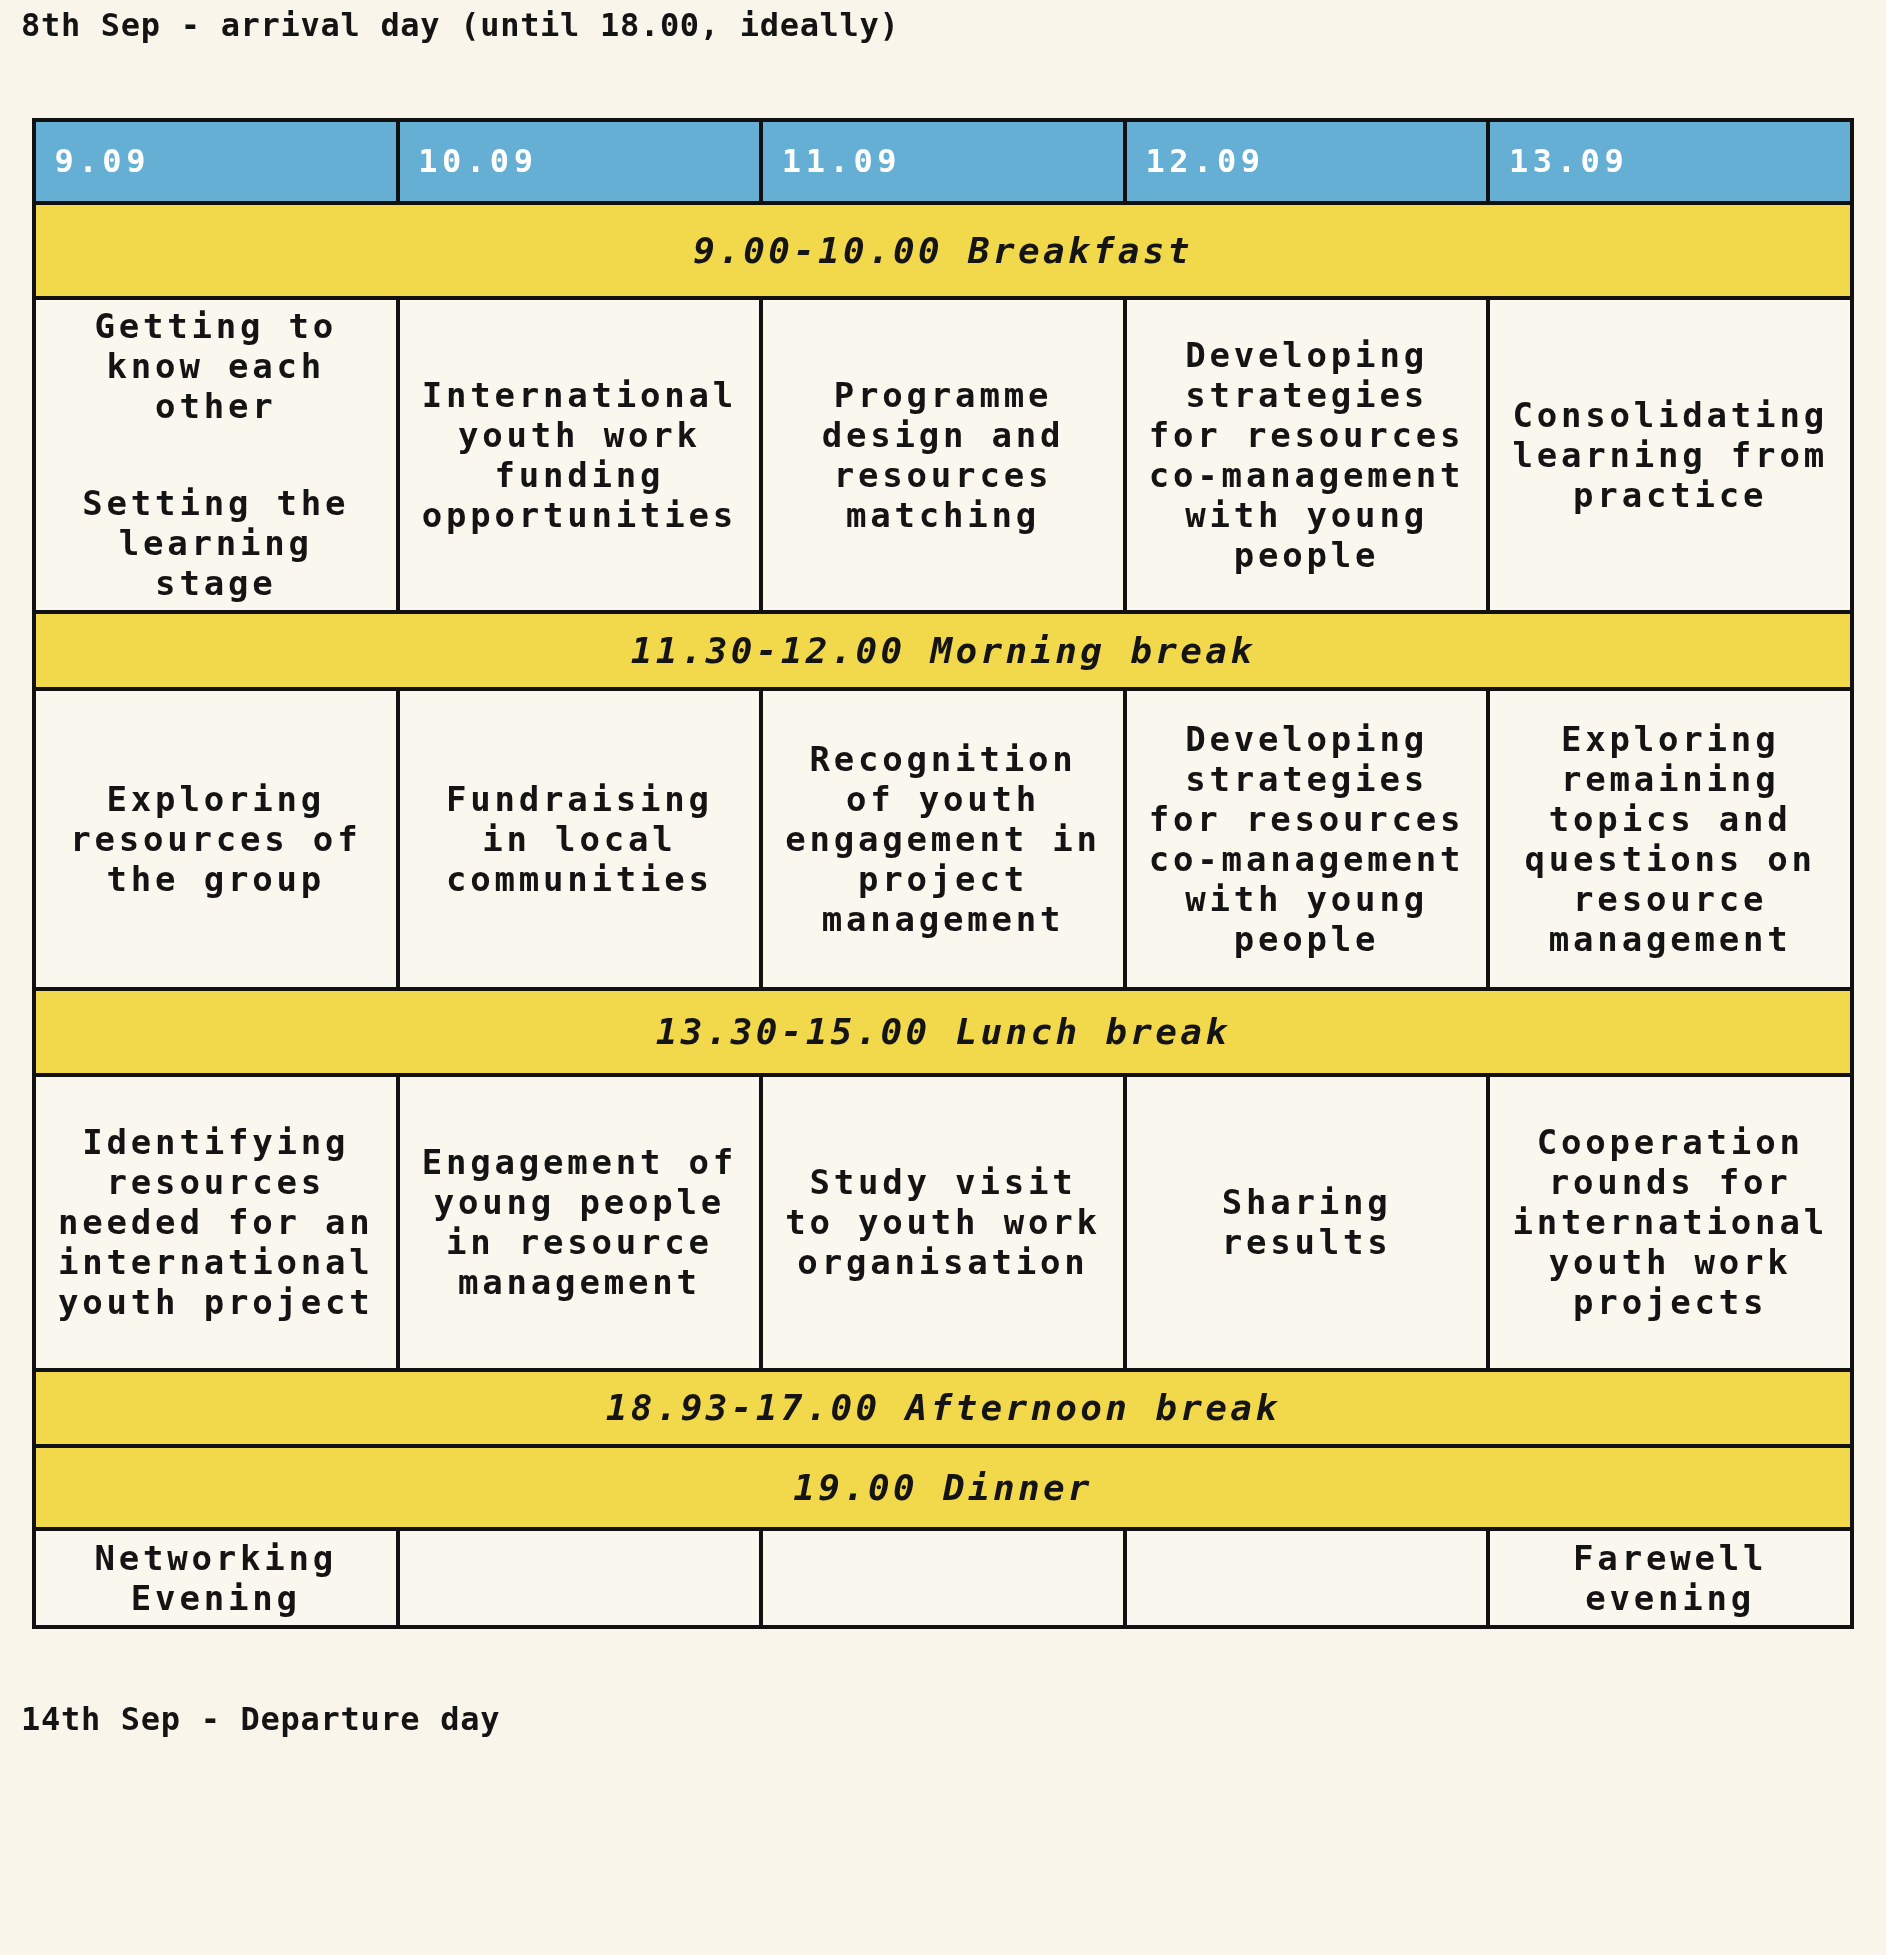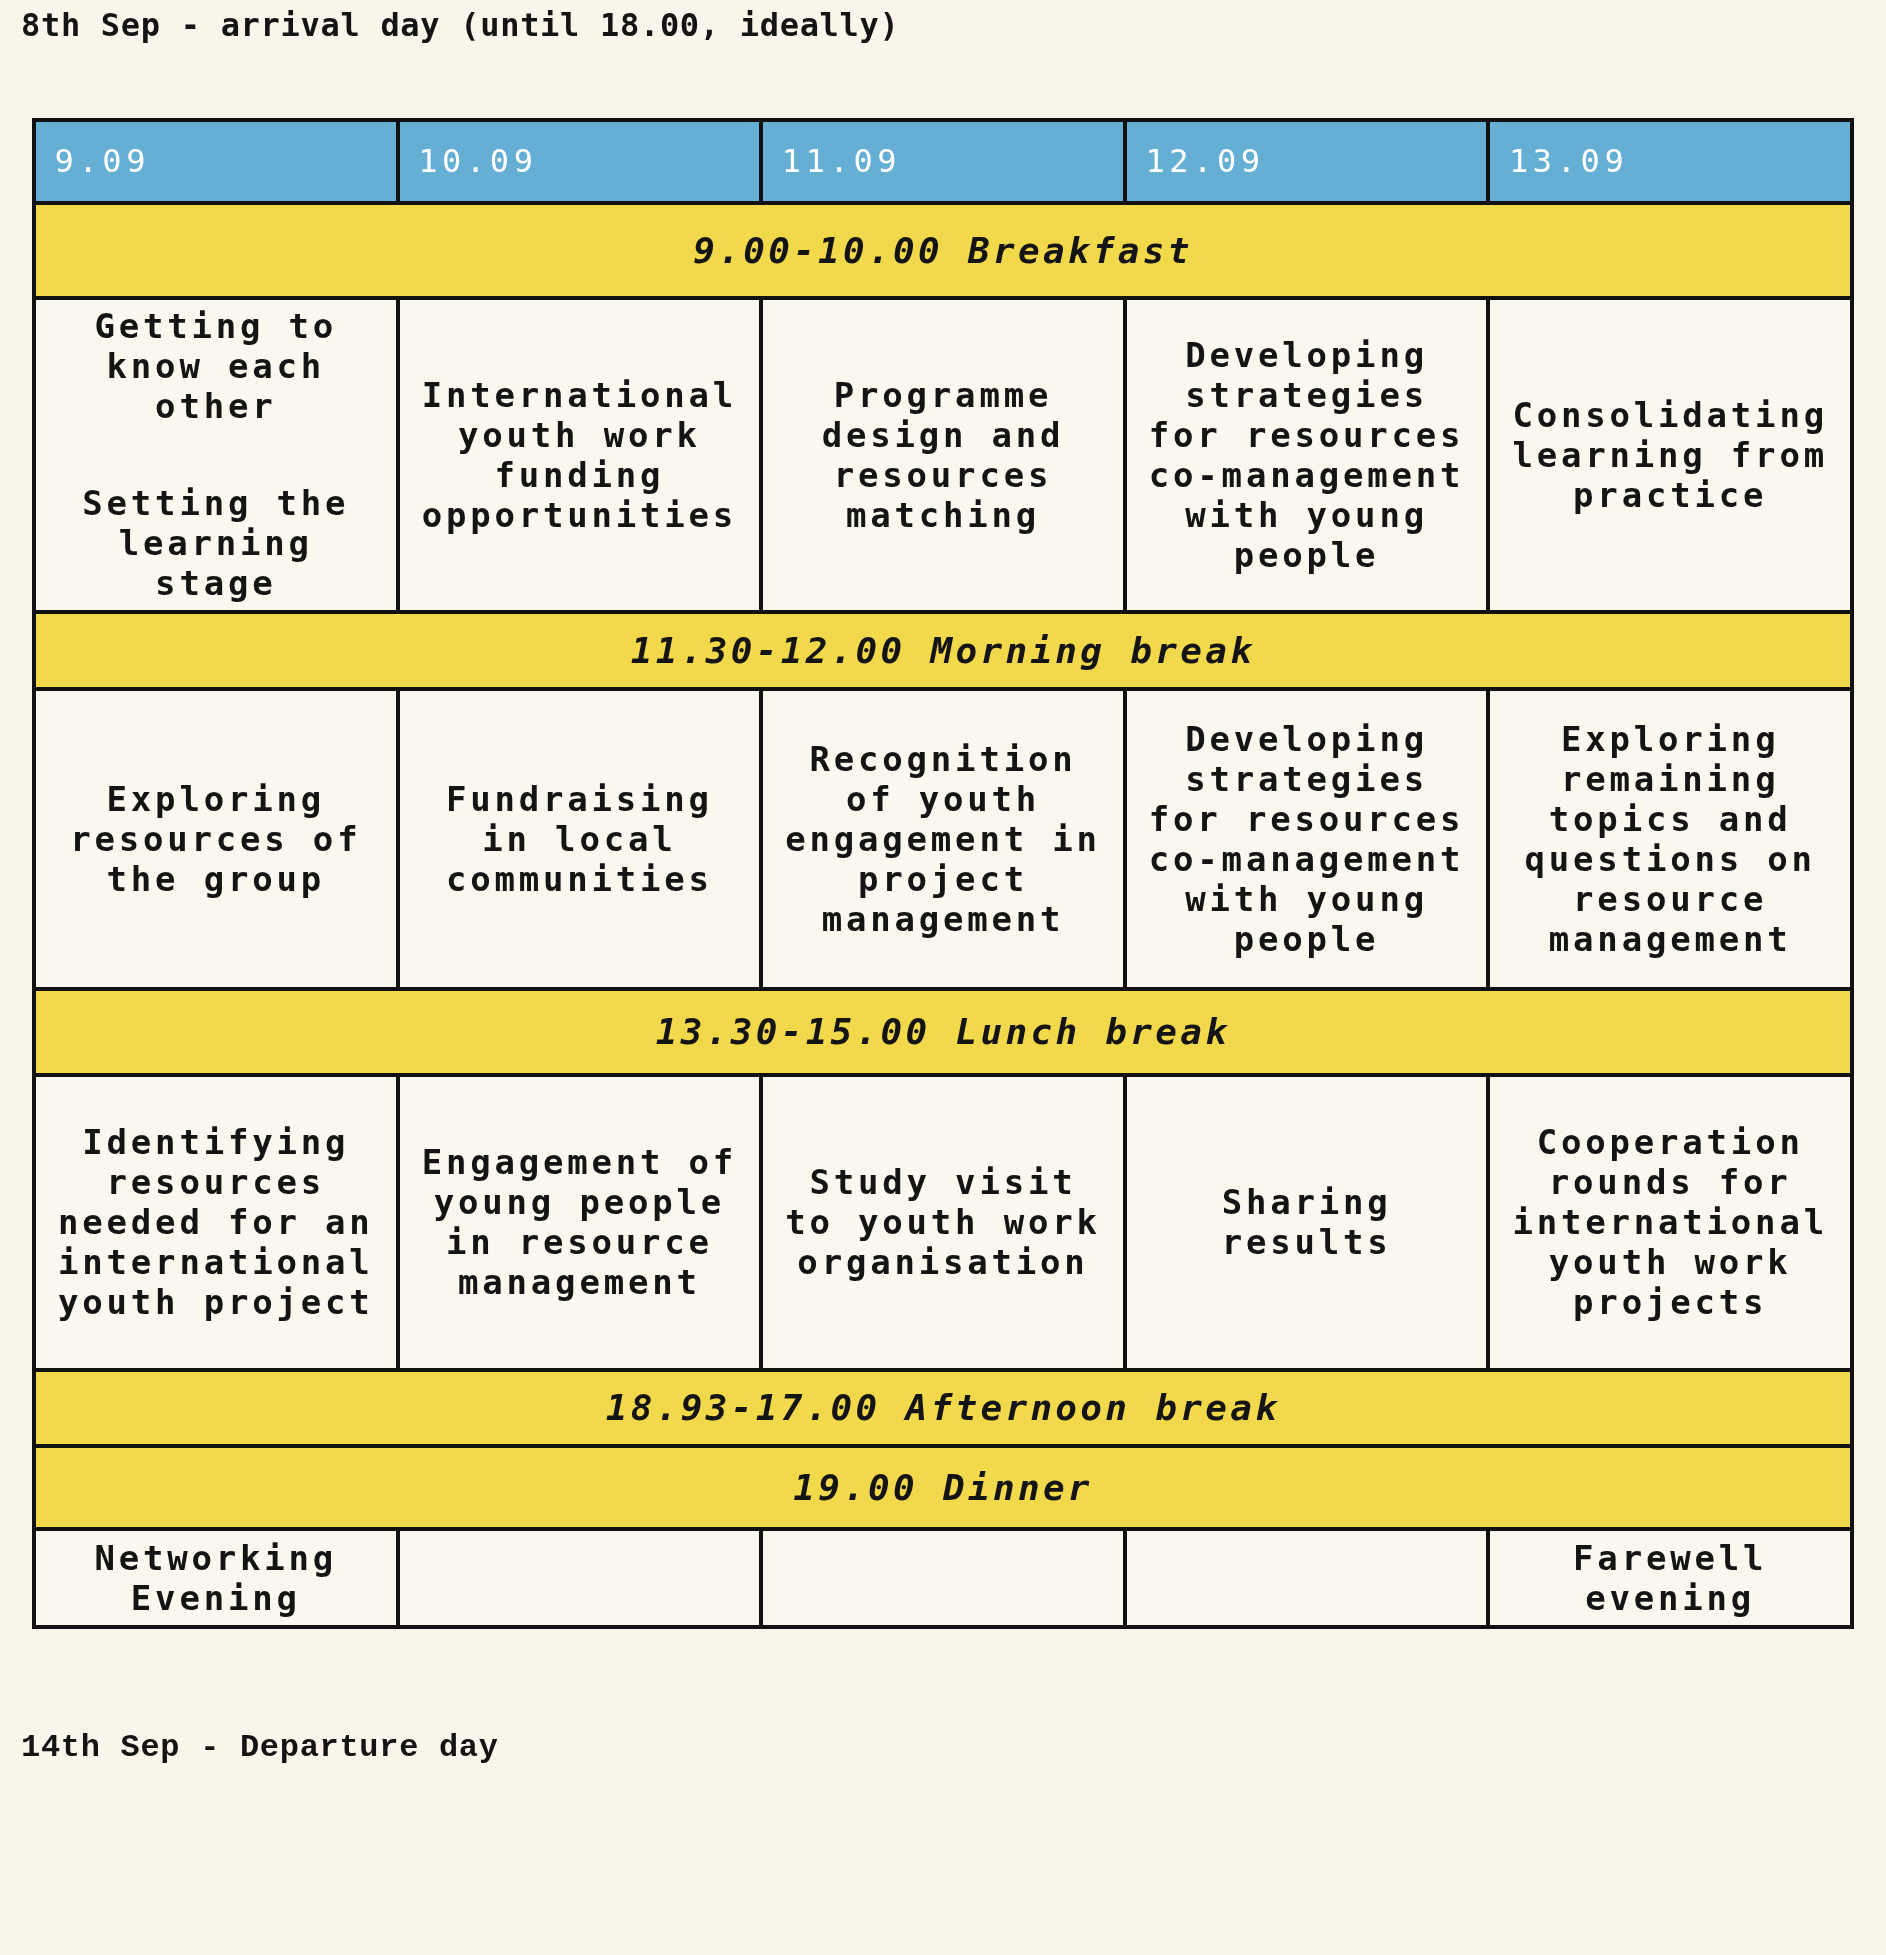--- a/index.html
+++ b/index.html
@@ -22,39 +22,39 @@
   }
   .page-title{
     font-size:32px;
     font-weight:700;
     letter-spacing:0.7px;
     margin:6.6px 0 0 21px;
     line-height:37px;
     white-space:nowrap;
   }
   .title-top{margin-bottom:74px;}
-  .title-bottom{margin-top:100px;font-family:Liberation Mono, monospace;}
+  .title-bottom{margin-top:72px;}
   table.schedule{
     table-layout:fixed;
     border-collapse:collapse;
     width:1822px;
     margin:0 32px;
   }
   table.schedule th, table.schedule td{
     border:4.6px solid var(--border);
     vertical-align:middle;
     box-sizing:border-box;
     overflow:hidden;
   }
   th.day{
     height:83px;
     background:var(--header_blue);
     color:var(--header_text);
     font-size:32px;
-    font-weight:400;
+    font-weight:700;
     letter-spacing:4.6px;
     text-align:left;
     padding:0 0 0 18.6px;
   }
   td.band{
     background:var(--band_yellow);
     font-size:36px;
     font-weight:700;
     font-style:italic;
     letter-spacing:3.3px;

